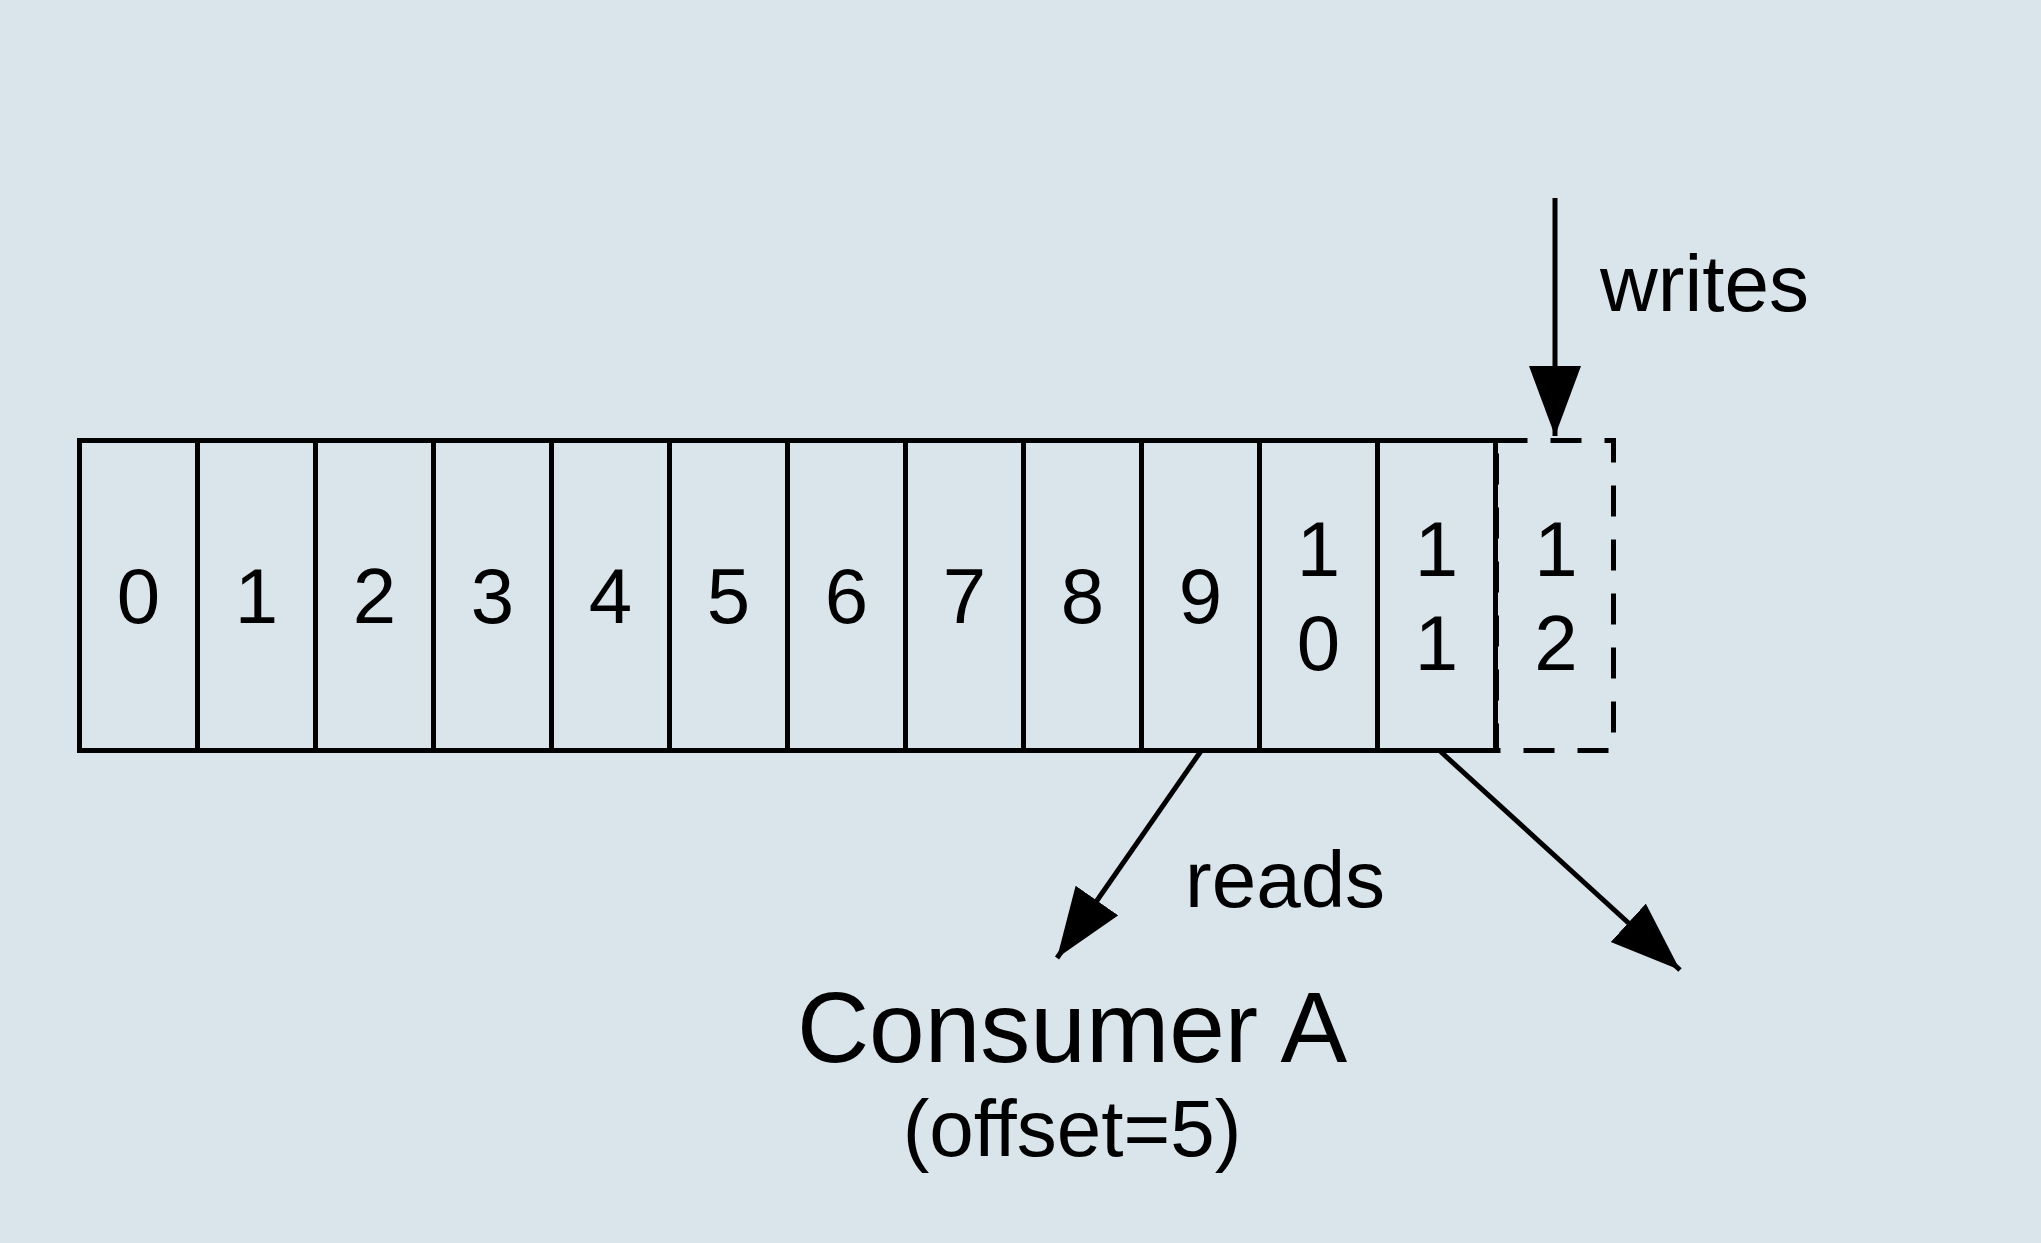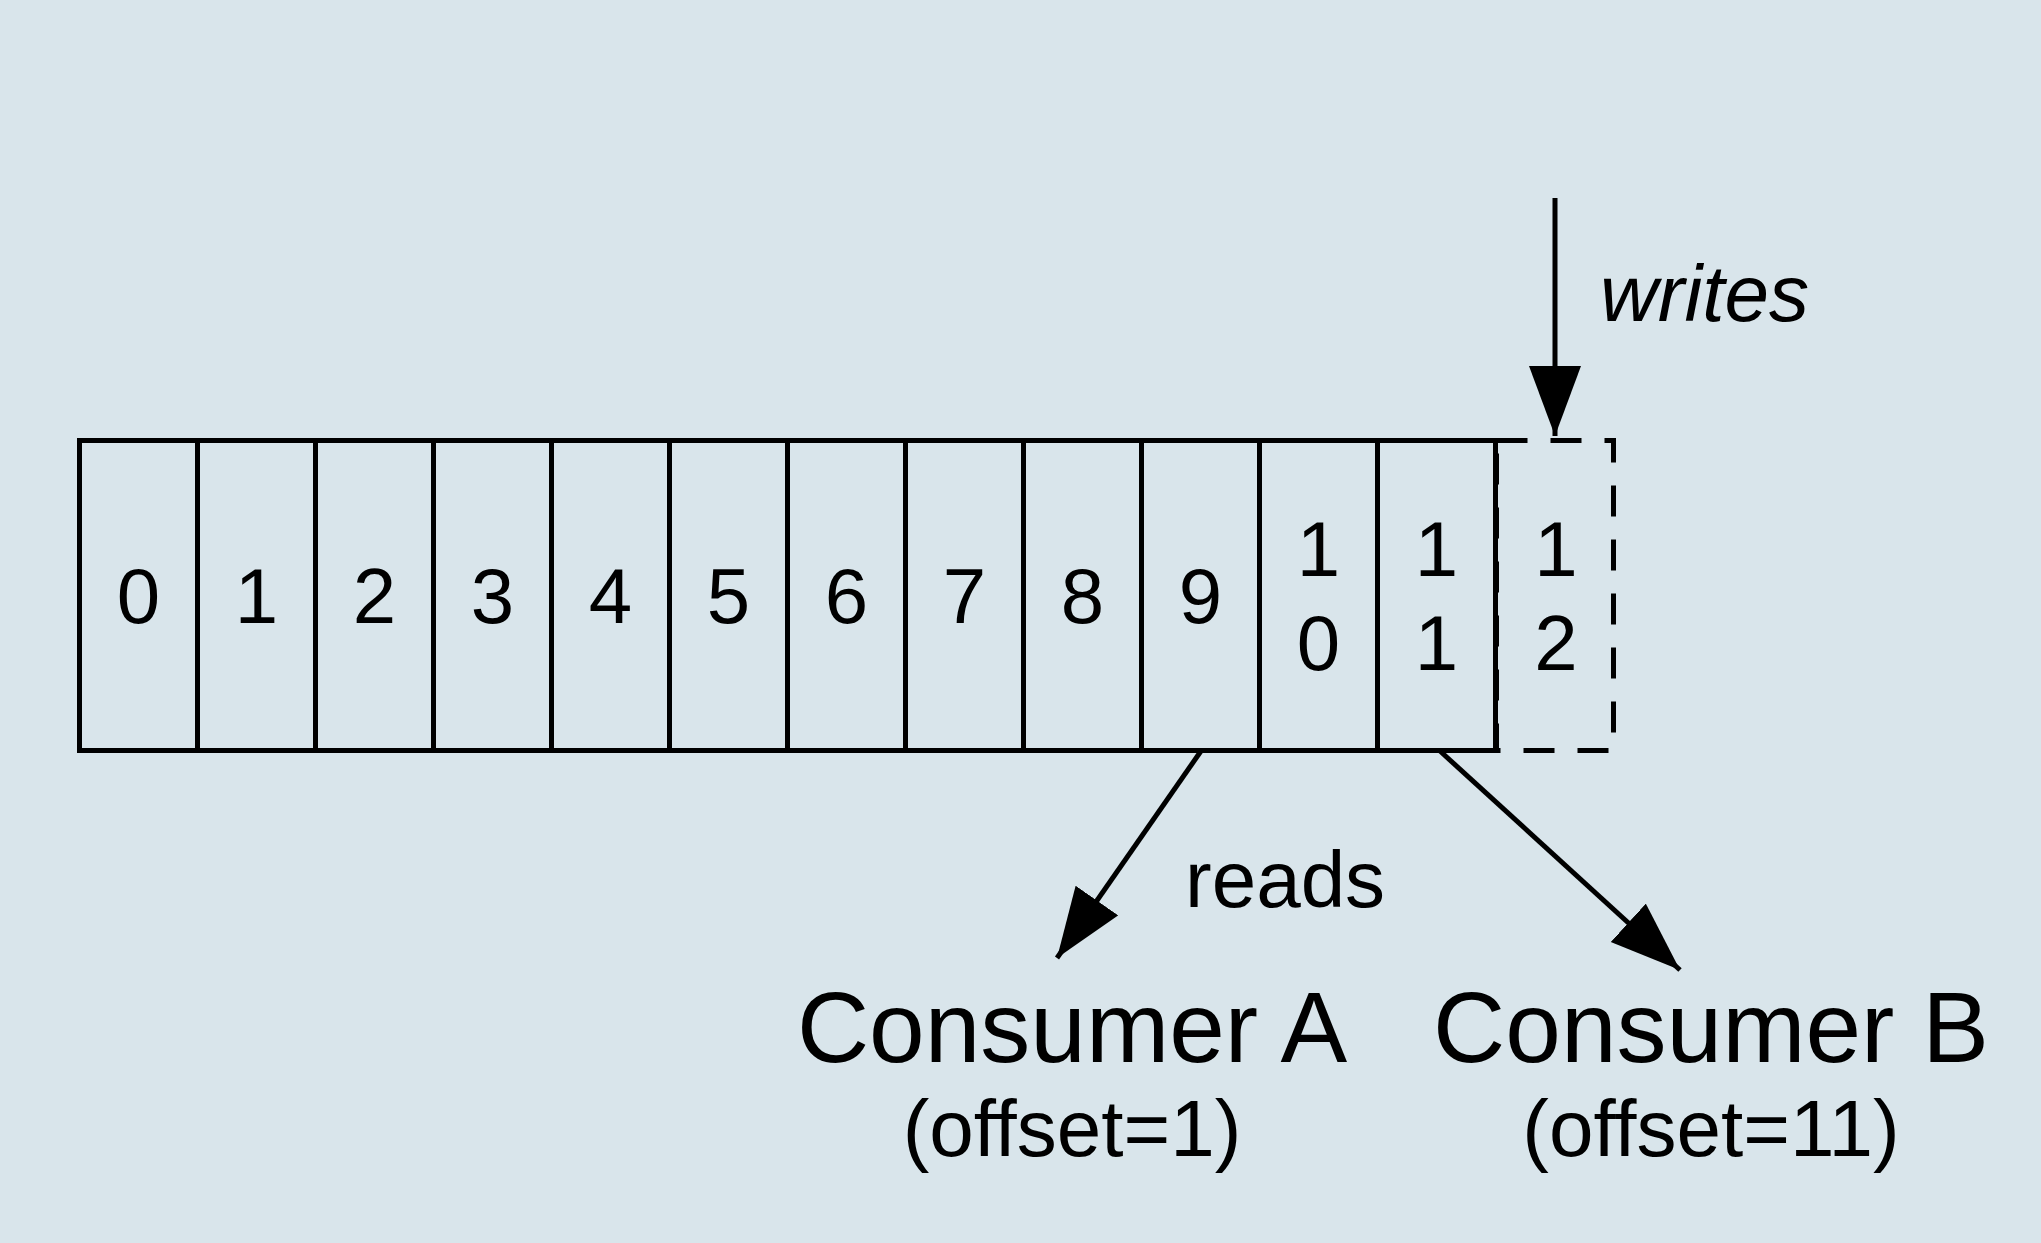--- a/index.html
+++ b/index.html
@@ -59,21 +59,21 @@
     left: 0; top: 0;
     width: 2041px; height: 1243px;
     pointer-events: none;
   }
   .overlay line { stroke: var(--line); stroke-width: 5; }
   .overlay rect { fill: none; stroke: var(--line); stroke-width: 5; stroke-dasharray: 31 23; }
 
   
   .lbl { position: absolute; white-space: nowrap; color: var(--text); }
   .producers-label { left: 1339px; top: 90px;  font-size: 100px; line-height: 100px; }
-  .writes-label    { left: 1600px; top: 254px; font-size: 80px;  line-height: 80px; font-style: italic; }
+  .writes-label    { left: 1600px; top: 244px; font-size: 80px;  line-height: 80px; }
   .reads-label     { left: 1185px; top: 840px; font-size: 80px;  line-height: 80px; }
 
   .consumer {
     position: absolute;
     top: 977px;
     transform: translateX(-50%);
     text-align: center;
     white-space: nowrap;
     color: var(--text);
   }
@@ -121,21 +121,17 @@
     <line x1="1440" y1="751" x2="1680" y2="970" marker-end="url(#arrowhead)"></line>
   </svg>
 
 
   <div class="lbl writes-label">writes</div>
 
   <div class="lbl reads-label">reads</div>
 
   <div class="consumer consumer-a">
     <div class="consumer-name">Consumer A</div>
-    <div class="consumer-offset">(offset=1)</div>
+    <div class="consumer-offset">(offset=5)</div>
   </div>
 
-  <div class="consumer consumer-b">
-    <div class="consumer-name">Consumer B</div>
-    <div class="consumer-offset">(offset=11)</div>
-  </div>
 
 </div>
 
 </body></html>

